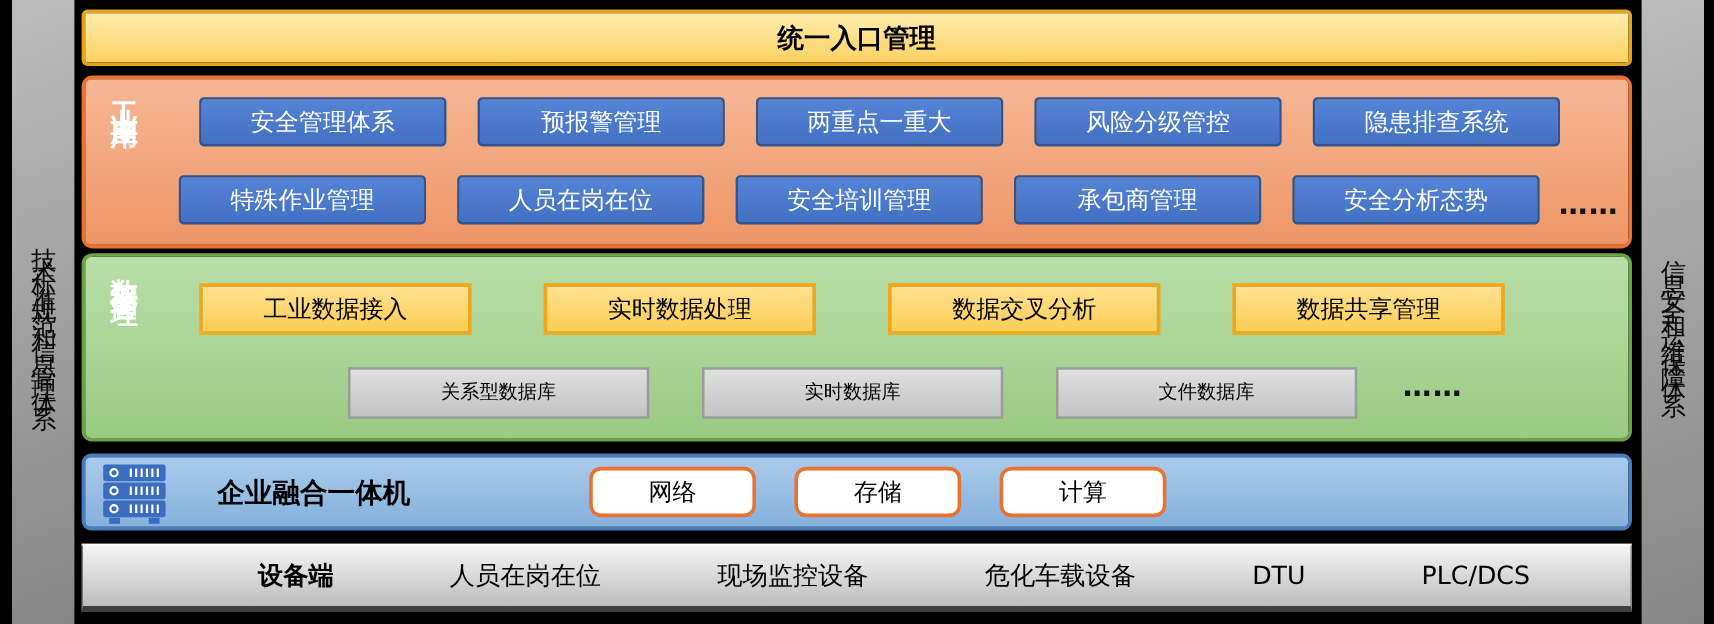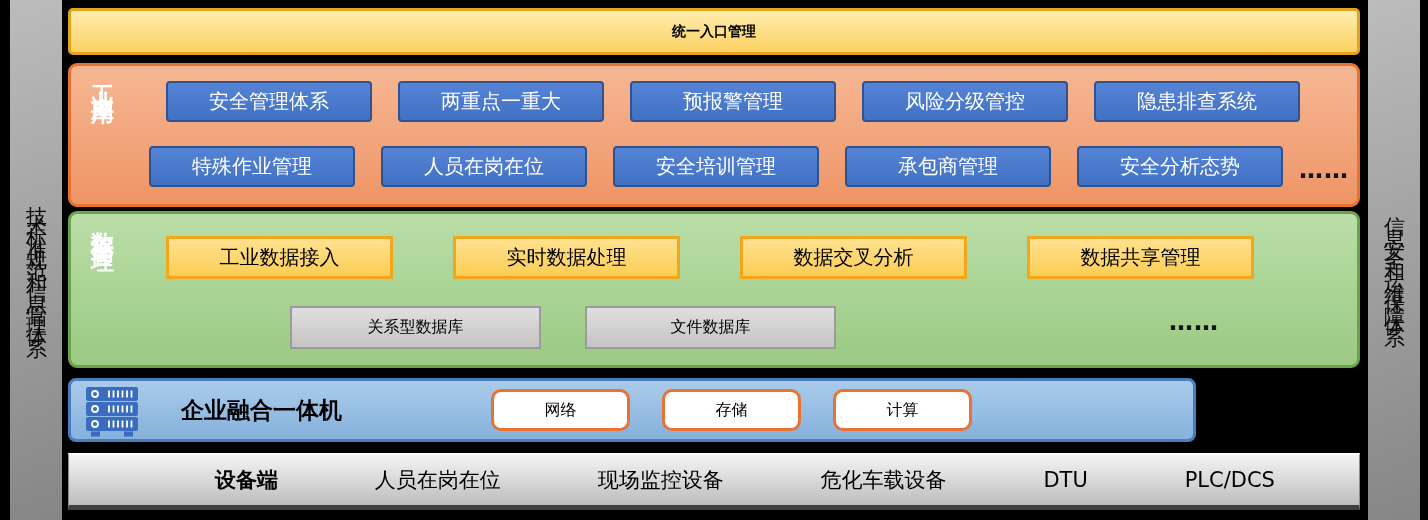--- a/index.html
+++ b/index.html
@@ -21,21 +21,21 @@
     writing-mode:vertical-rl;text-orientation:upright;
     font-size:21px;letter-spacing:11px;color:#0a0a0a;line-height:1;
   }
 
   
   .top-bar{
     position:absolute;left:68px;top:8px;width:1292px;height:47px;
     background:linear-gradient(180deg,#ffedae 0%,#fbd162 100%);
     border:3px solid #e2a41f;border-radius:5px;
     display:flex;align-items:center;justify-content:center;
-    font-size:14px;font-weight:bold;
+    font-size:22px;font-weight:bold;
   }
 
   
   .sec-industrial{
     position:absolute;left:68px;top:63px;width:1292px;height:144px;
     background:linear-gradient(180deg,#f6b794 0%,#ee9566 100%);
     border:3px solid #e97132;border-radius:9px;
   }
   .vlabel{
     position:absolute;left:20px;top:0;height:100%;
@@ -75,35 +75,35 @@
   .db-box{
     width:251px;height:43px;
     background:linear-gradient(180deg,#dfdfdf 0%,#c4c4c4 100%);
     border:2px solid #9b9b9b;
     display:flex;align-items:center;justify-content:center;font-size:16px;
   }
   .ellipsis-data{left:1098px;top:96px;}
 
   
   .sec-appliance{
-    position:absolute;left:68px;top:378px;width:1128px;height:64px;
+    position:absolute;left:68px;top:378px;width:1292px;height:64px;
     background:linear-gradient(180deg,#aacbea 0%,#85b1dc 100%);
     border:3px solid #4a7dbd;border-radius:8px;
   }
   .server-icon{position:absolute;left:13px;top:5px;width:56px;height:52px;}
   .appliance-label{
     position:absolute;left:110px;top:0;height:100%;
     display:flex;align-items:center;
     font-size:23px;font-weight:bold;
   }
   .cap-row{position:absolute;left:420px;top:8px;display:flex;gap:32px;}
   .cap-box{
     width:139px;height:42px;background:#fff;
     border:3px solid #e97132;border-radius:10px;
-    display:flex;align-items:center;justify-content:center;font-size:16px;
+    display:flex;align-items:center;justify-content:center;font-size:20px;
   }
 
   
   .device-bar{
     position:absolute;left:68px;top:453px;width:1292px;height:57px;
     background:linear-gradient(180deg,#f4f4f4 0%,#bdbdbd 100%);
     border-top:2px solid #fdfdfd;border-bottom:5px solid #3f3f3f;
     border-left:1px solid #8a8a8a;border-right:1px solid #8a8a8a;
     display:flex;align-items:center;justify-content:space-between;
     padding:0 84px 0 146px;font-size:21px;
@@ -125,22 +125,22 @@
   </div>
 
   <div class="top-bar">
     <span>统一入口管理</span>
   </div>
 
   <div class="sec-industrial">
     <div class="vlabel">工业应用</div>
     <div class="app-row r1">
       <div class="app-btn">安全管理体系</div>
+      <div class="app-btn">预报警管理</div>
       <div class="app-btn">两重点一重大</div>
-      <div class="app-btn">预报警管理</div>
       <div class="app-btn">风险分级管控</div>
       <div class="app-btn">隐患排查系统</div>
     </div>
     <div class="app-row r2">
       <div class="app-btn">特殊作业管理</div>
       <div class="app-btn">人员在岗在位</div>
       <div class="app-btn">安全培训管理</div>
       <div class="app-btn">承包商管理</div>
       <div class="app-btn">安全分析态势</div>
     </div>
@@ -150,20 +150,21 @@
   <div class="sec-data">
     <div class="vlabel">数据管理</div>
     <div class="proc-row">
       <div class="proc-box">工业数据接入</div>
       <div class="proc-box">实时数据处理</div>
       <div class="proc-box">数据交叉分析</div>
       <div class="proc-box">数据共享管理</div>
     </div>
     <div class="db-row">
       <div class="db-box">关系型数据库</div>
+      <div class="db-box">实时数据库</div>
       <div class="db-box">文件数据库</div>
     </div>
     <div class="ellipsis ellipsis-data">……</div>
   </div>
 
   <div class="sec-appliance">
     <svg class="server-icon" viewBox="0 0 56 52" xmlns="http://www.w3.org/2000/svg">
       <defs>
         <g id="runit">
           <rect x="2" y="0" width="52" height="14" rx="2" fill="#3a6cc0"></rect>

